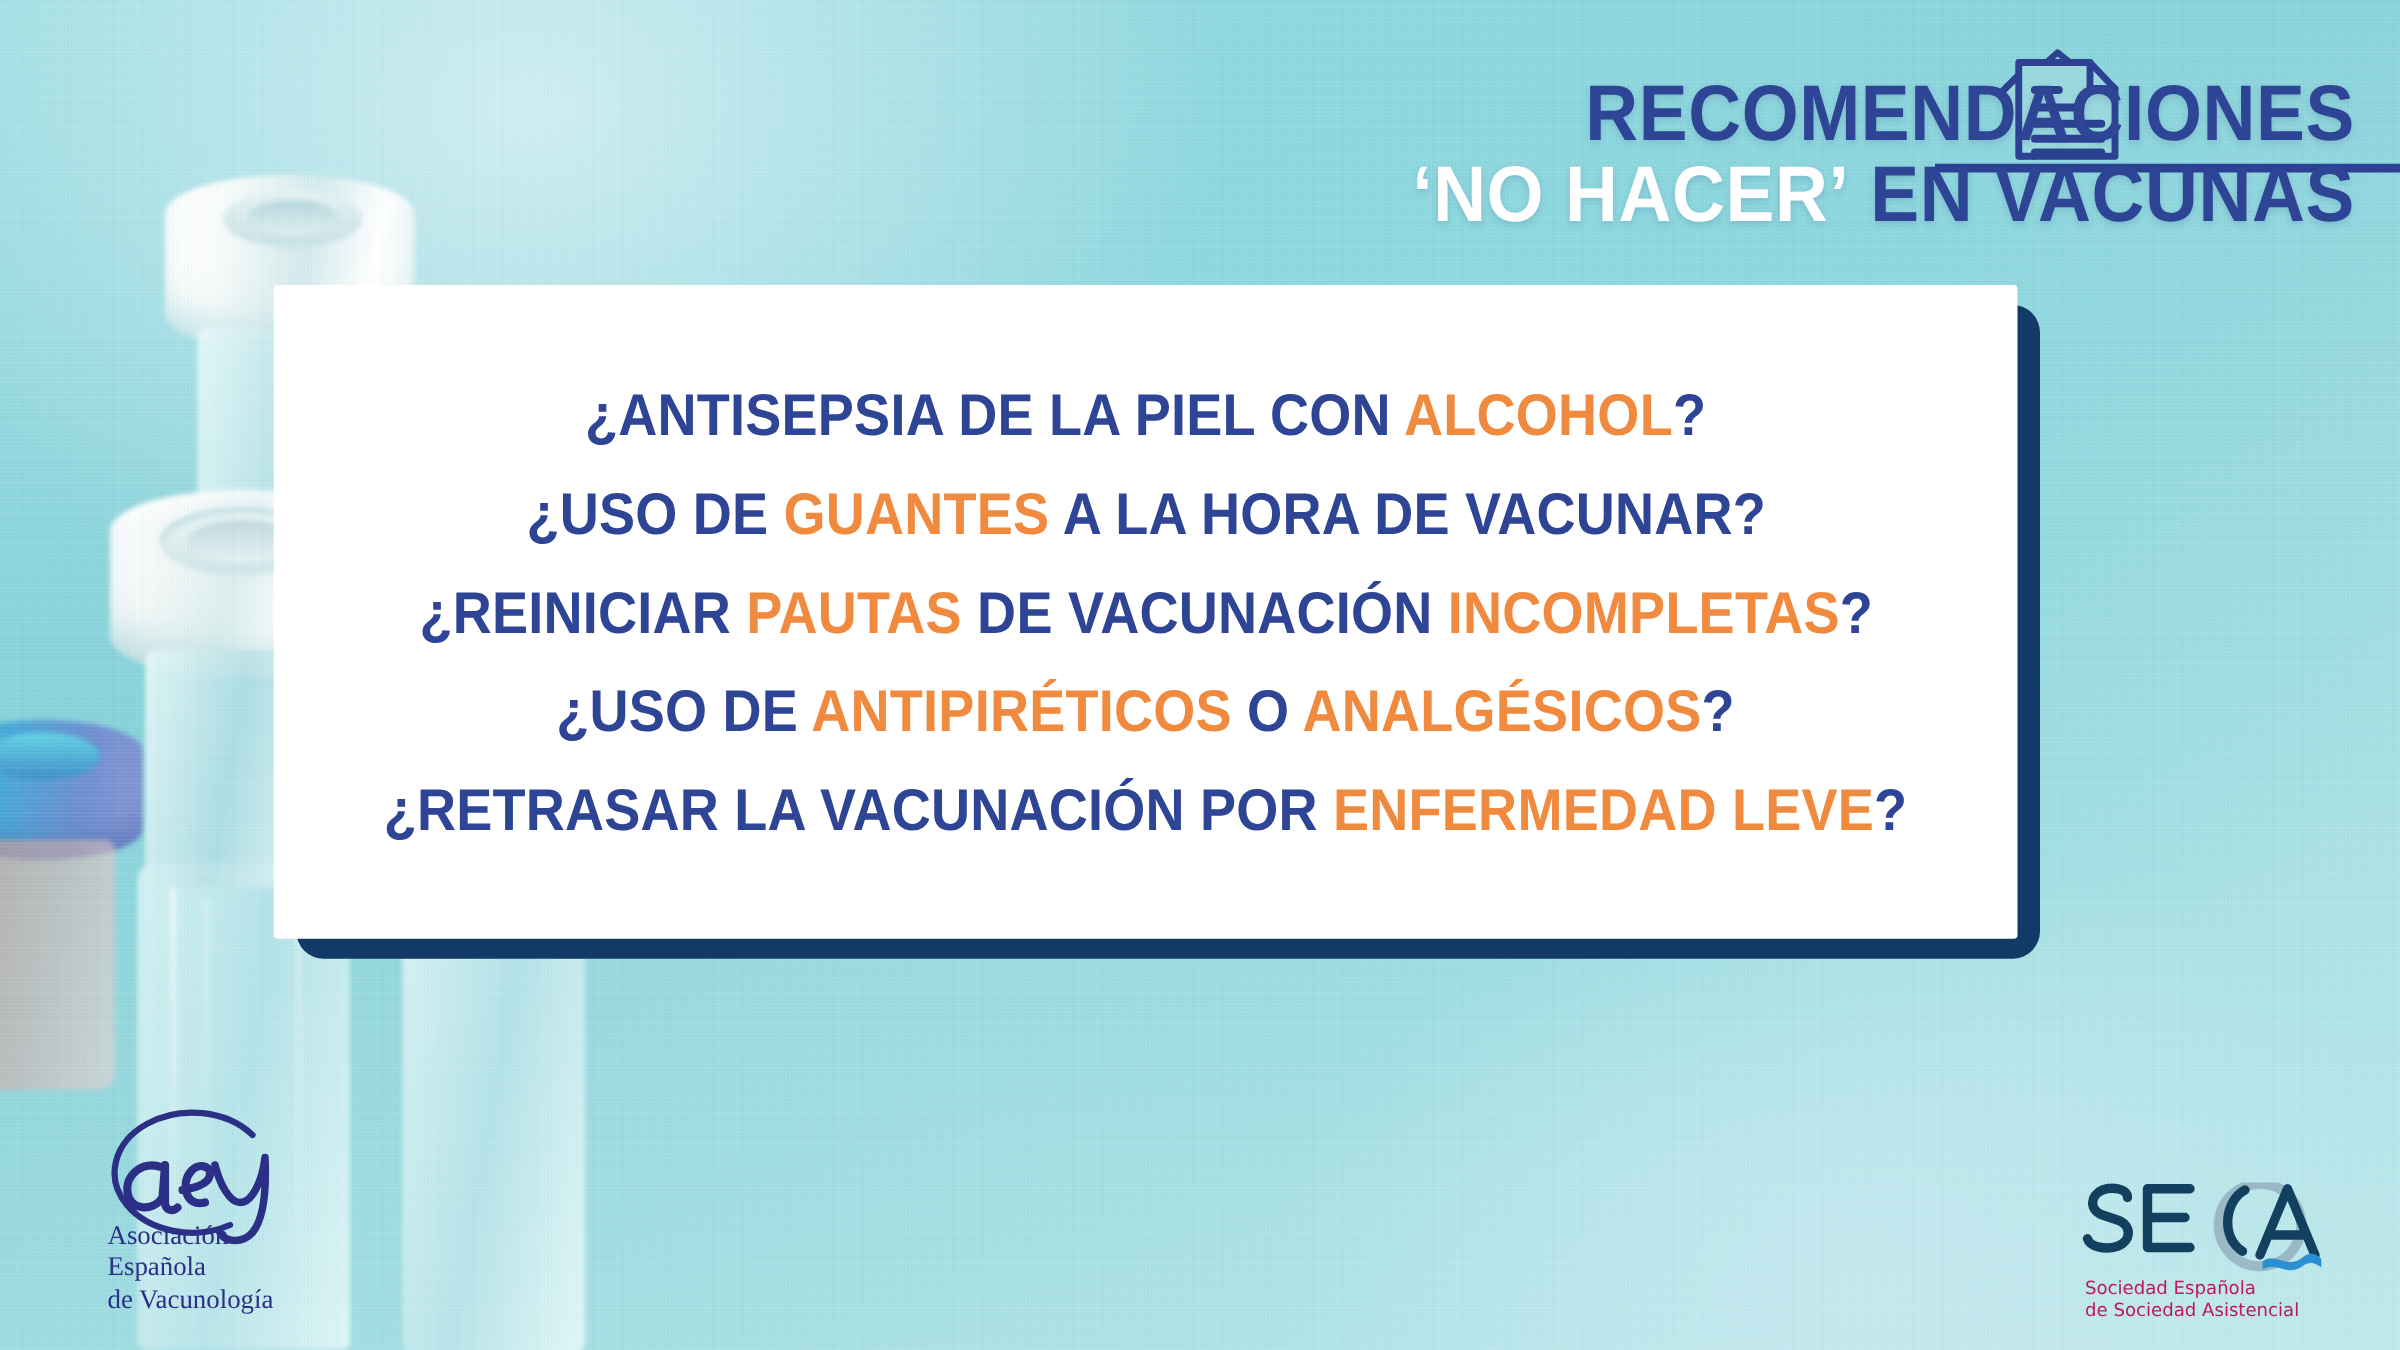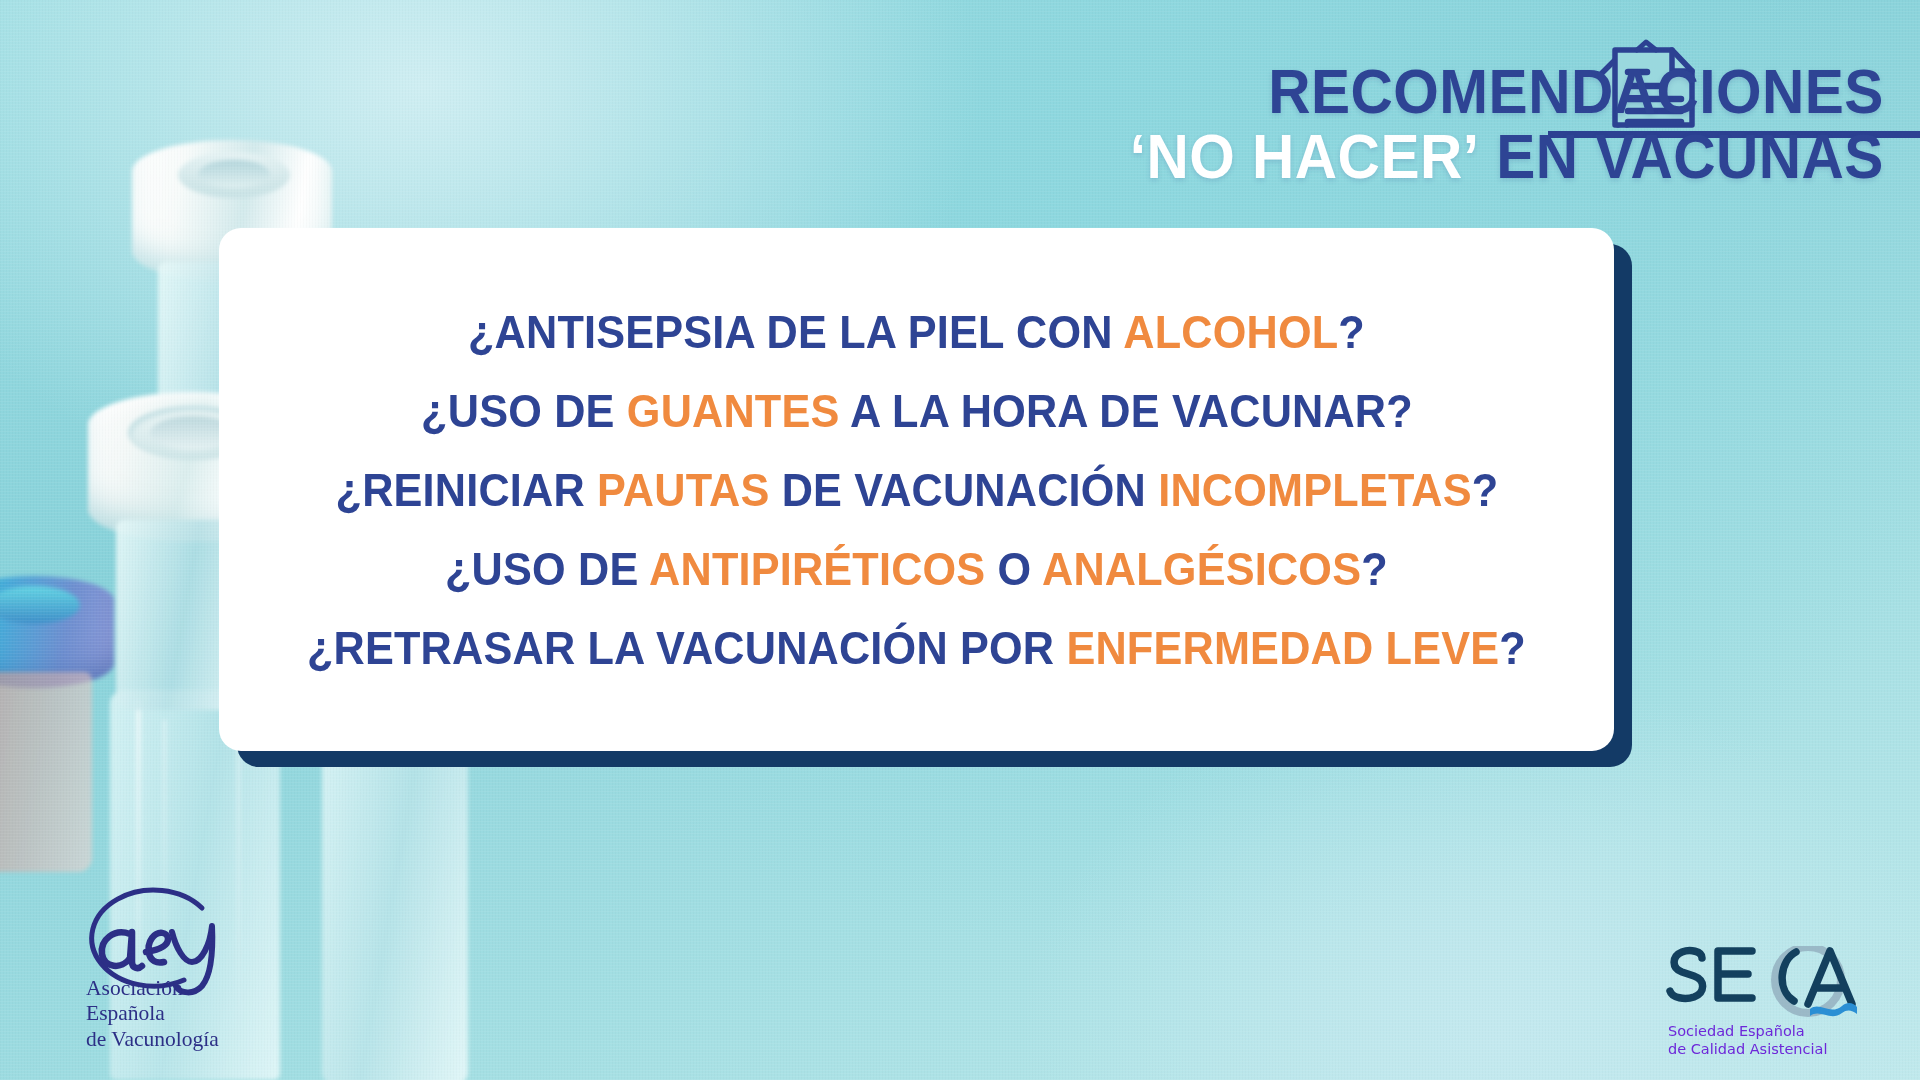--- a/index.html
+++ b/index.html
@@ -187,21 +187,21 @@
     background: #133a66;
     border-radius: 22px;
   }
   .card {
     position: absolute;
     left: 219px;
     top: 228px;
     width: 1395px;
     height: 523px;
     background: #ffffff;
-    border-radius: 22px;
+    border-radius: 3px;
     display: flex;
     flex-direction: column;
     justify-content: center;
     align-items: center;
     gap: 24px;
     padding: 0 40px;
     box-sizing: border-box;
   }
   .q-line {
     font-family: "Liberation Sans Narrow", "Liberation Sans", sans-serif;
@@ -247,21 +247,21 @@
     left: 0; top: 0;
     width: 224px; height: 74px;
   }
   .seca-sub {
     position: absolute;
     left: 10px;
     top: 76px;
     font-family: "DejaVu Sans", "Liberation Sans", sans-serif;
     font-size: 14.5px;
     line-height: 1.25;
-    color: #6d28d9;
+    color: #be185d;
     white-space: nowrap;
   }
 </style>
 </head>
 <body>
 
 <div class="bg">
   <div class="vials">
 
     <div class="vial vial-d">
@@ -374,15 +374,15 @@
 
       <path d="M138 6 C122 14 118 44 136 55" stroke="#13405e" stroke-width="7.5" fill="none" stroke-linecap="round"></path>
 
       <path d="M150 58 L172 5 L194 58 M158 42 L186 42" stroke="#13405e" stroke-width="7.5" fill="none" stroke-linecap="round" stroke-linejoin="round"></path>
 
       <path d="M152 63 C162 55 172 70 184 60 C190 55 195 57 199 61 L199 68 C194 64 189 63 184 67 C172 76 162 62 152 70 Z" fill="#2b8fd4"></path>
     </svg>
   </div>
   <div class="seca-sub">
     <div>Sociedad Española</div>
-    <div>de Calidad Asistencial</div>
+    <div>de Sociedad Asistencial</div>
   </div>
 </div>
 
 </body></html>

